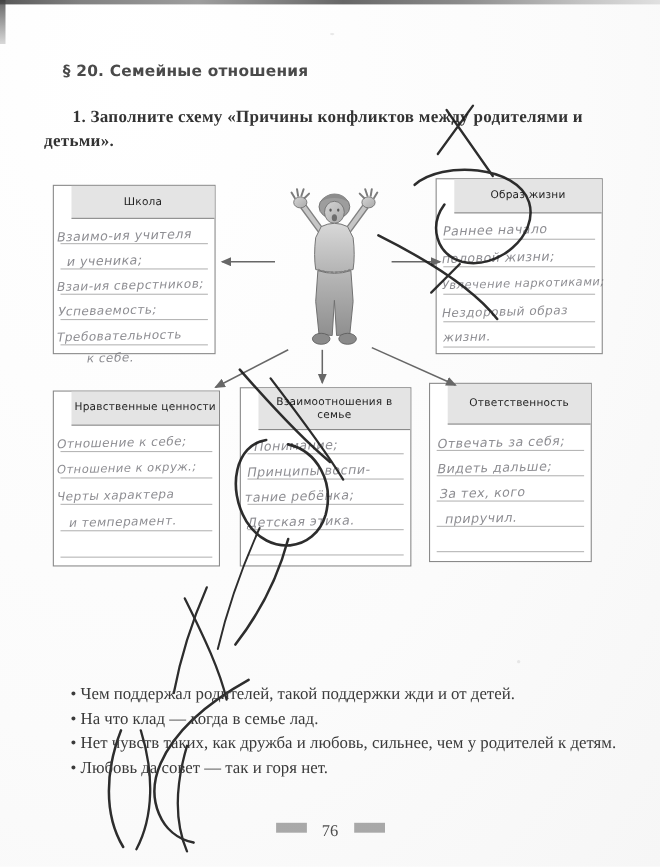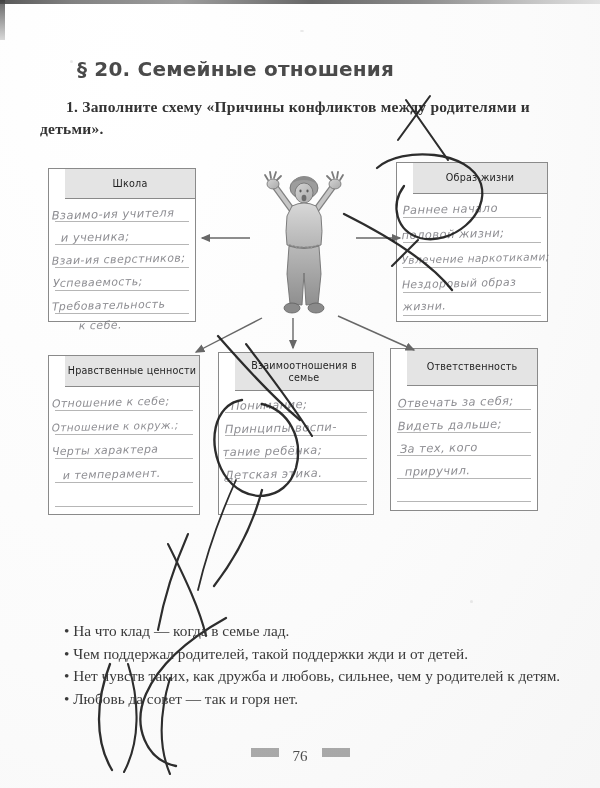--- a/index.html
+++ b/index.html
@@ -25,23 +25,22 @@
     position:absolute;top:0;left:0;width:5px;height:40px;
     background:linear-gradient(180deg,#3e3e3e,#cfcfcf);
     opacity:.8;
   }
   .speck{position:absolute;background:#cfcfcf;opacity:.45;border-radius:50%;}
 
   
   .section-title{
     position:absolute;left:57px;top:57px;
     font-family:"DejaVu Sans",sans-serif;
-    font-weight:bold;font-size:20px;letter-spacing:.2px;
+    font-weight:bold;font-size:14px;letter-spacing:.2px;
     color:#4a4a4a;
-    margin-left:20px;
   }
   .task1{
     position:absolute;left:40px;top:96px;width:520px;
     font-size:15.5px;font-weight:bold;line-height:22px;
     text-indent:26px;letter-spacing:.25px;color:#333;
   }
   .task2{
     position:absolute;left:40px;top:545px;width:520px;
     font-size:15.5px;font-weight:bold;line-height:21.5px;
     text-indent:26px;letter-spacing:.1px;color:#333;
@@ -273,22 +272,22 @@
       <path d="M168 544 C 186 580, 200 610, 206 636" stroke-width="2.1"></path>
       <path d="M226 618 C 190 638, 160 662, 146 694 C 132 726, 146 760, 176 766" stroke-width="2.3"></path>
       <path d="M110 664 C 96 700, 94 740, 112 770" stroke-width="2.3"></path>
       <path d="M128 664 C 140 702, 140 742, 124 772" stroke-width="2.1"></path>
       <path d="M170 678 C 160 712, 158 746, 170 774" stroke-width="2.1"></path>
     </g>
   </svg>
 
 
   <div class="proverbs">
+    <p class="pv">Чем поддержал родителей, такой поддержки жди и от детей.</p>
     <p class="pv">На что клад — когда в семье лад.</p>
-    <p class="pv">Чем поддержал родителей, такой поддержки жди и от детей.</p>
     <p class="pv">Нет чувств таких, как дружба и любовь, сильнее, чем у родителей к детям.</p>
     <p class="pv">Любовь да совет — так и горя нет.</p>
   </div>
 
   <div class="footer">
     <span class="bar"></span>
     <span class="pg">76</span>
     <span class="bar"></span>
   </div>
 

